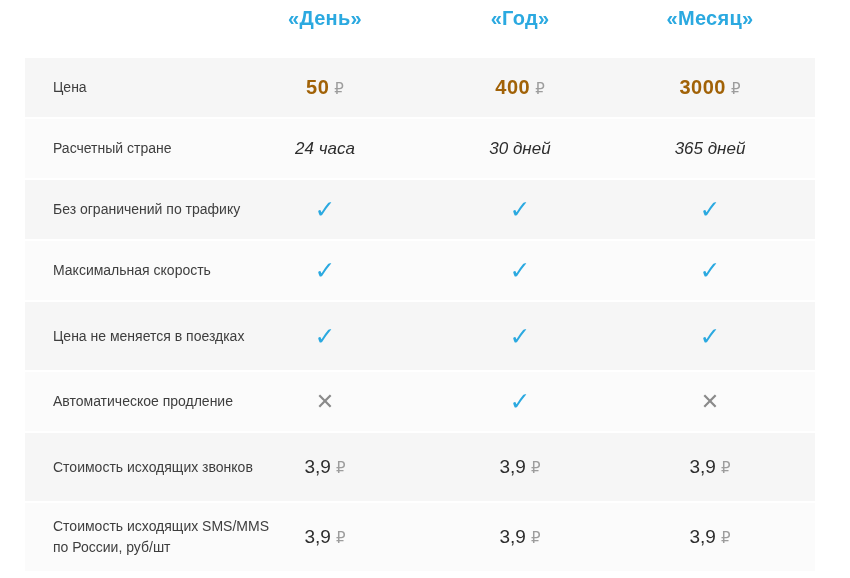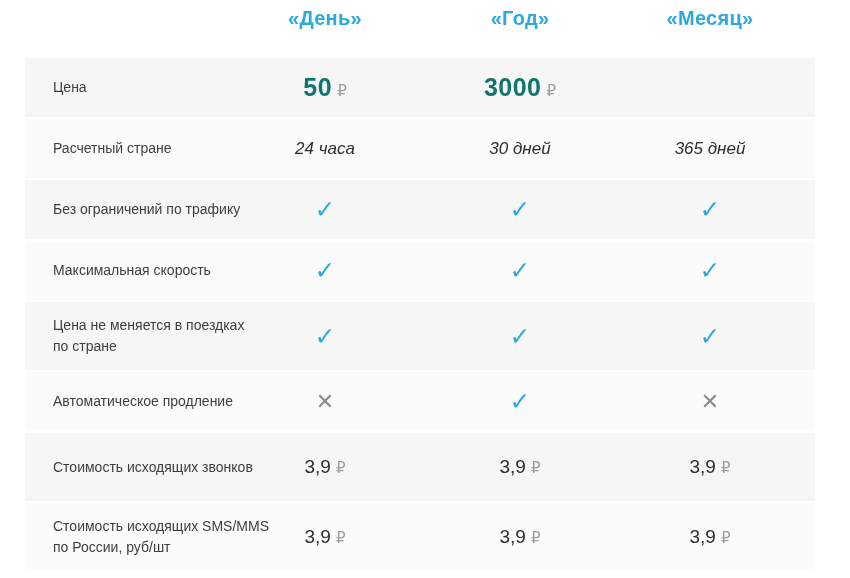--- a/index.html
+++ b/index.html
@@ -33,21 +33,21 @@
   .row.single{height:59px;}
   .row.double{height:68px;}
   .label-cell{padding-left:28px;}
   .label-line{
     display:block;white-space:nowrap;
     font-size:14px;color:#3e3e3e;line-height:1.5;
   }
   .val-cell{text-align:center;}
   .value{font-size:19px;color:#2d2d2d;}
   .value.txt{font-size:17px;font-style:italic;}
-  .value.bold{font-size:25px;font-weight:bold;color:#0f766e;letter-spacing:.5px;}
+  .value.bold{font-size:20px;font-weight:bold;color:#a16207;letter-spacing:.5px;}
   .currency{
     font-size:15px;color:#9d9d9d;margin-left:5px;
     font-family:"DejaVu Sans","Liberation Sans",sans-serif;
   }
   .mark{
     display:inline-block;line-height:1;
     font-family:"DejaVu Sans","Liberation Sans",sans-serif;
   }
   .mark.check{color:var(--accent);font-size:25px;}
   .mark.cross{color:var(--cross);font-size:22px;}
@@ -69,20 +69,21 @@
       <span class="plan-name">«Месяц»</span>
     </div>
   </div>
 
   <div id="table-body">
       <div class="grid-row row stripe single">
     <div class="label-cell">
           <span class="label-line">Цена</span>
         </div>
     <div class="val-cell"><span class="value bold">50</span><span class="currency">₽</span></div>
+    <div class="val-cell"><span class="value bold">400</span><span class="currency">₽</span></div>
     <div class="val-cell"><span class="value bold">3000</span><span class="currency">₽</span></div>
   </div>
       <div class="grid-row row light single">
     <div class="label-cell">
           <span class="label-line">Расчетный стране</span>
         </div>
     <div class="val-cell"><span class="value txt">24 часа</span></div>
     <div class="val-cell"><span class="value txt">30 дней</span></div>
     <div class="val-cell"><span class="value txt">365 дней</span></div>
   </div>
@@ -98,21 +99,20 @@
     <div class="label-cell">
           <span class="label-line">Максимальная скорость</span>
         </div>
     <div class="val-cell"><span class="mark check">✓</span></div>
     <div class="val-cell"><span class="mark check">✓</span></div>
     <div class="val-cell"><span class="mark check">✓</span></div>
   </div>
       <div class="grid-row row stripe double">
     <div class="label-cell">
           <span class="label-line">Цена не меняется в поездках</span>
-          <span class="label-line">по стране</span>
         </div>
     <div class="val-cell"><span class="mark check">✓</span></div>
     <div class="val-cell"><span class="mark check">✓</span></div>
     <div class="val-cell"><span class="mark check">✓</span></div>
   </div>
       <div class="grid-row row light single">
     <div class="label-cell">
           <span class="label-line">Автоматическое продление</span>
         </div>
     <div class="val-cell"><span class="mark cross">✕</span></div>

